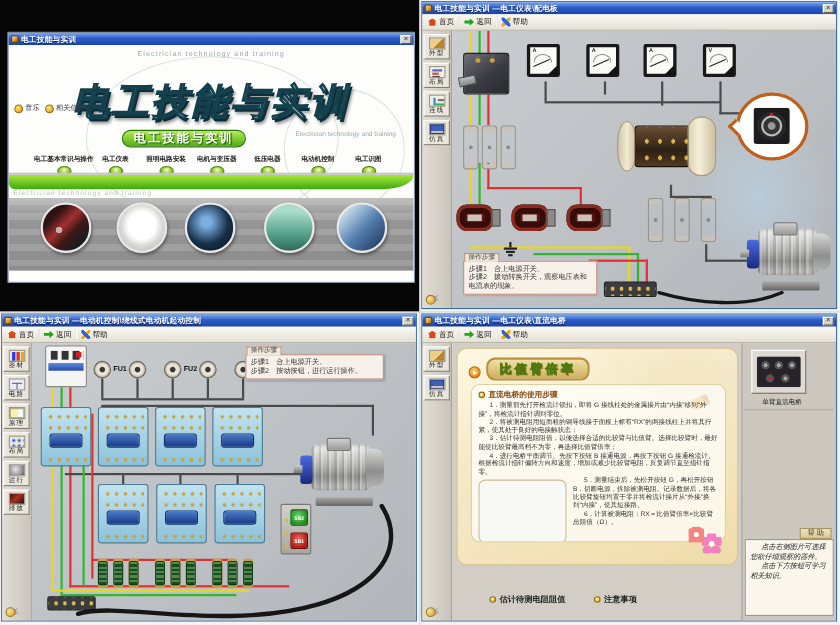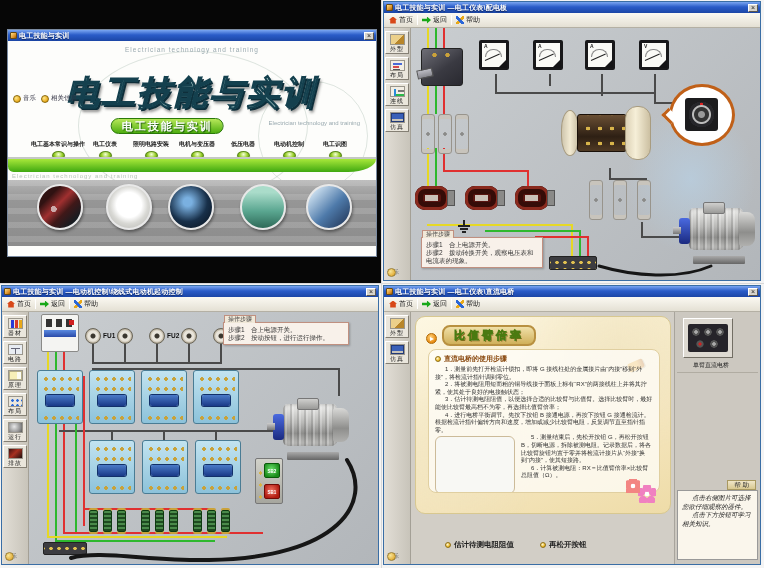--- a/index.html
+++ b/index.html
@@ -612,21 +612,21 @@
             <div class="flower" style="right:14px;bottom:10px"></div>
             <div class="flower v" style="right:30px;bottom:20px"></div>
           </div>
           <div class="links-row">
             <span class="link-item">
                 <i class="dot-gold"></i>
                 <span>估计待测电阻阻值</span>
               </span>
             <span class="link-item">
                 <i class="dot-gold"></i>
-                <span>再松开按钮</span>
+                <span>注意事项</span>
               </span>
           </div>
           <div class="rpanel">
             <div class="thumbbtn">
                 <span class="thumb-panel"></span>
               </div>
             <div class="thumb-lab">单臂直流电桥</div>
             <div class="rp-div"></div>
             <div class="help-tab">帮 助</div>
             <div class="helpbox">

